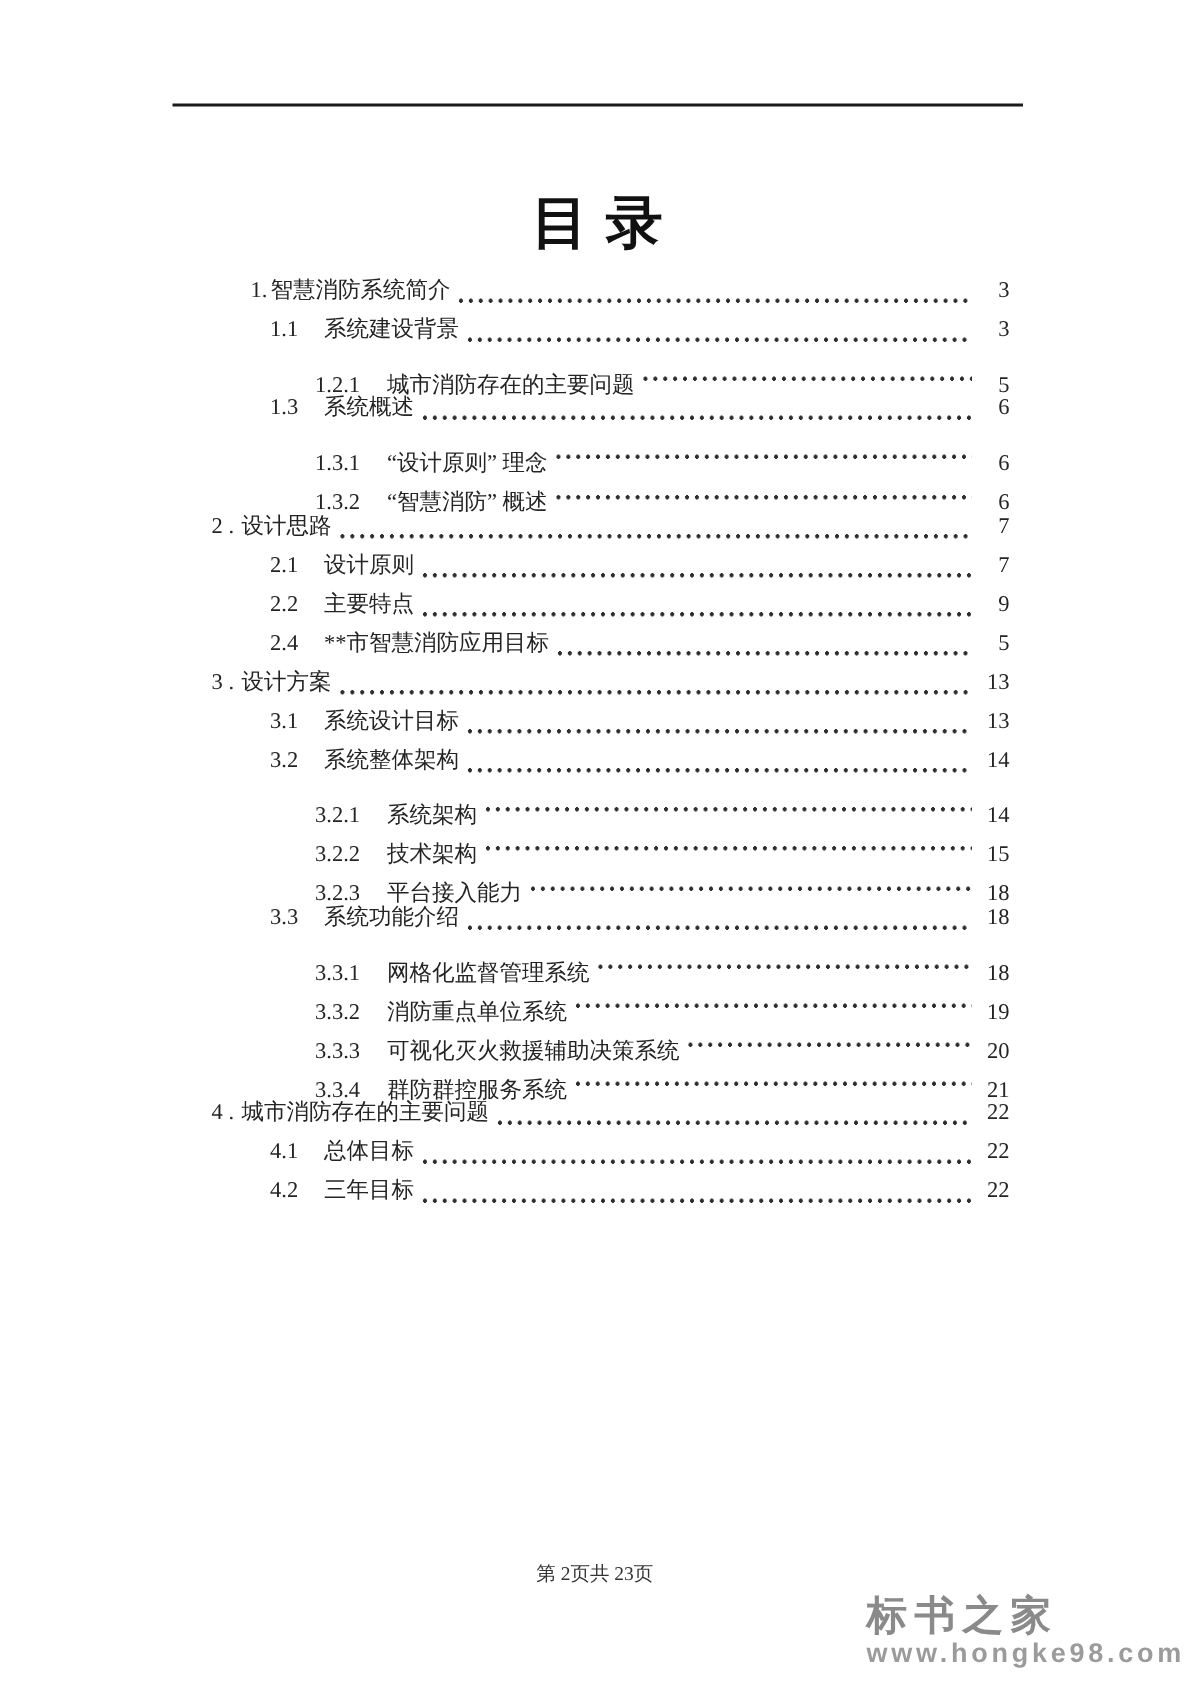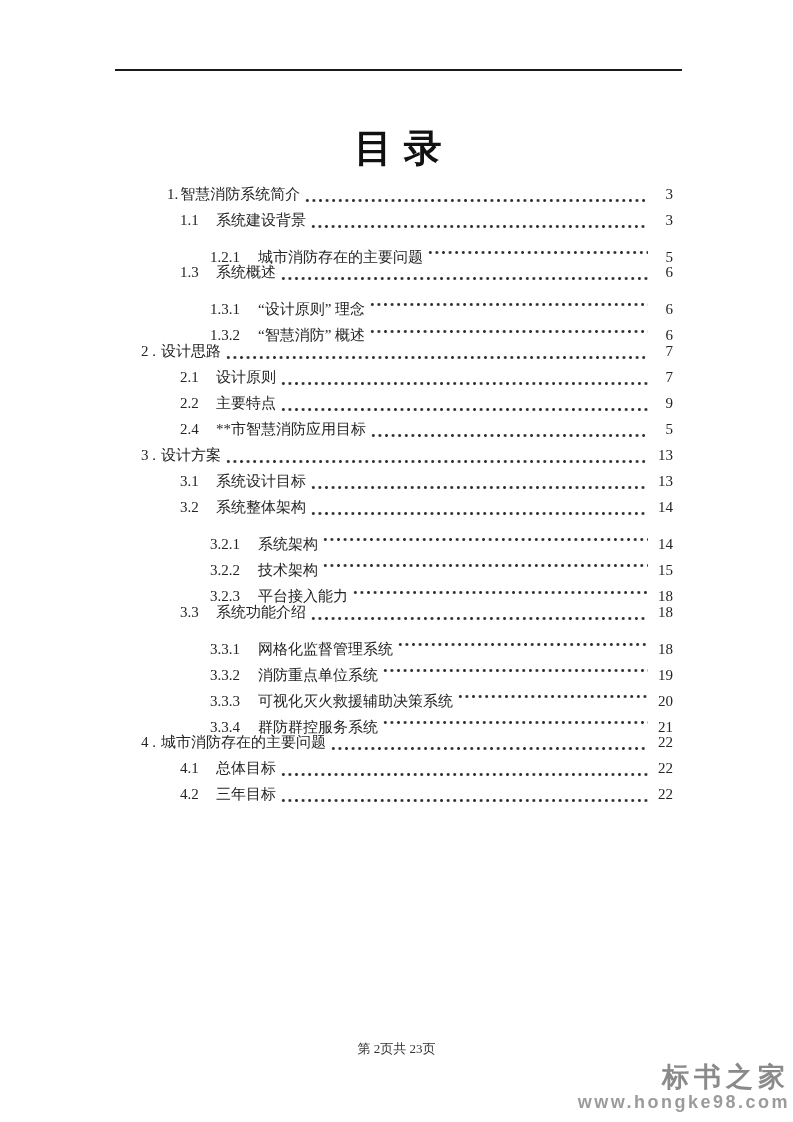--- a/index.html
+++ b/index.html
@@ -89,21 +89,21 @@
     top: 1040px;
     width: 793px;
     text-align: center;
     font-size: 13px;
     color: #333333;
   }
   .watermark {
     position: absolute;
     right: 3px;
     bottom: 9px;
-    text-align: right;
+    text-align: left;
     font-family: "Liberation Sans", "DejaVu Sans", sans-serif;
   }
   .wm-brand {
     font-size: 27px;
     font-weight: bold;
     color: #8a8a8a;
     letter-spacing: 5px;
     line-height: 1.05;
   }
   .wm-url {

